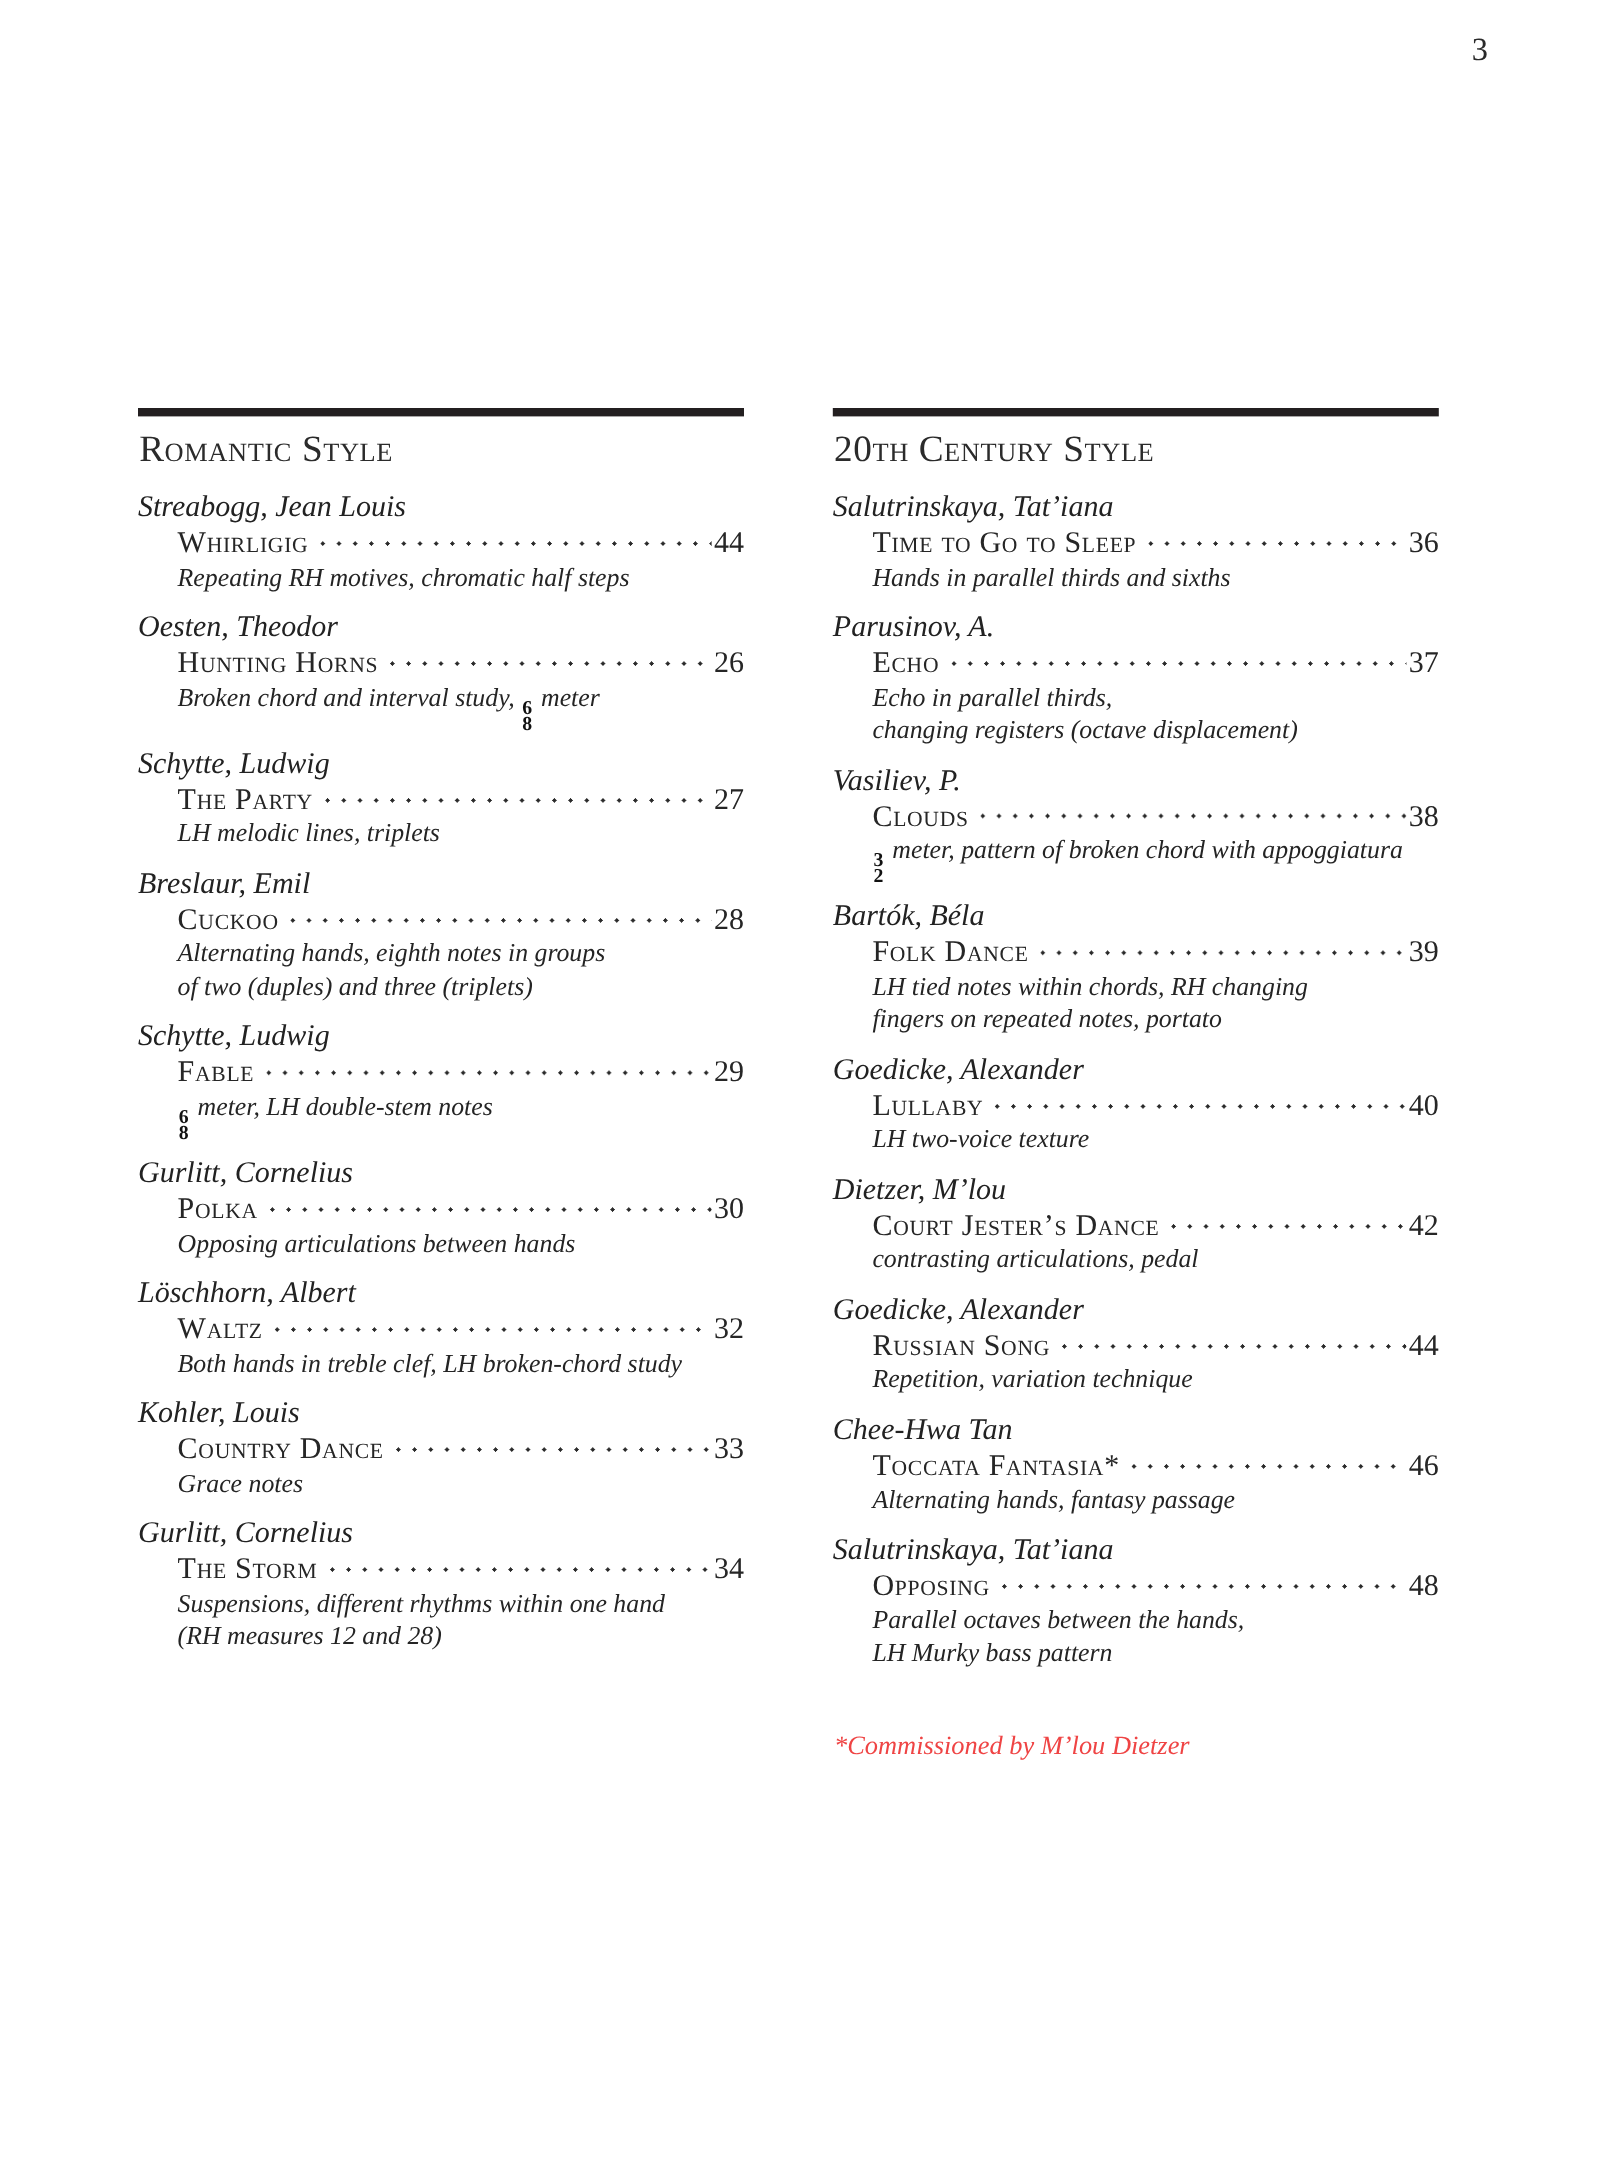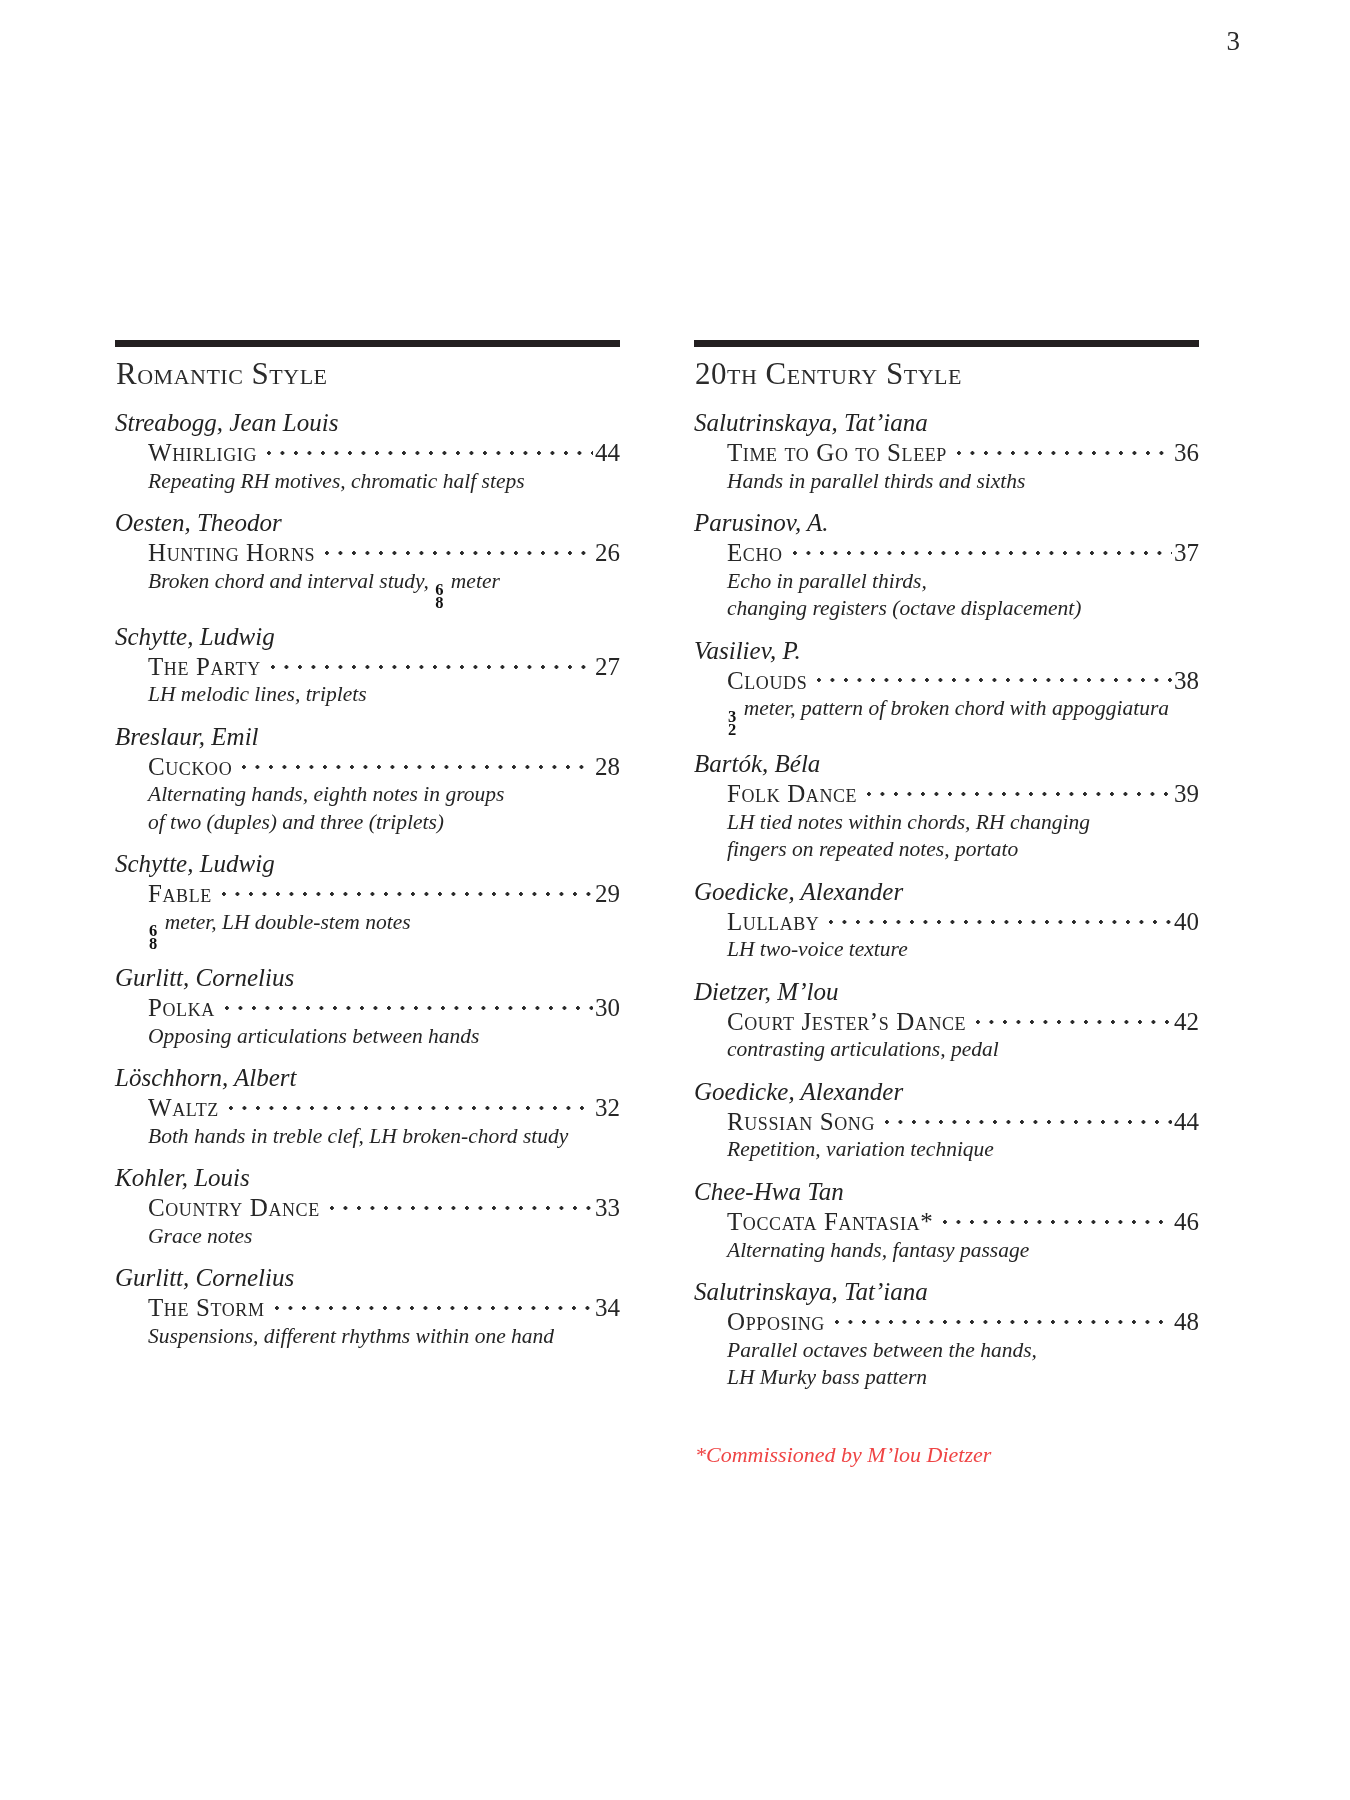--- a/index.html
+++ b/index.html
@@ -189,20 +189,21 @@
           <div class="desc">Grace notes</div>
         </div>
         <div class="entry">
           <div class="composer">Gurlitt, Cornelius</div>
           <div class="title-row">
             <span class="title">The Storm</span>
             <span class="leader"></span>
             <span class="page-ref">34</span>
           </div>
           <div class="desc">Suspensions, different rhythms within one hand</div>
+          <div class="desc">(RH measures 12 and 28)</div>
         </div>
       </div>
       <div class="col">
         <div class="col-rule"></div>
         <div class="col-header">20th Century Style</div>
         <div class="entry">
           <div class="composer">Salutrinskaya, Tat’iana</div>
           <div class="title-row">
             <span class="title">Time to Go to Sleep</span>
             <span class="leader"></span>

